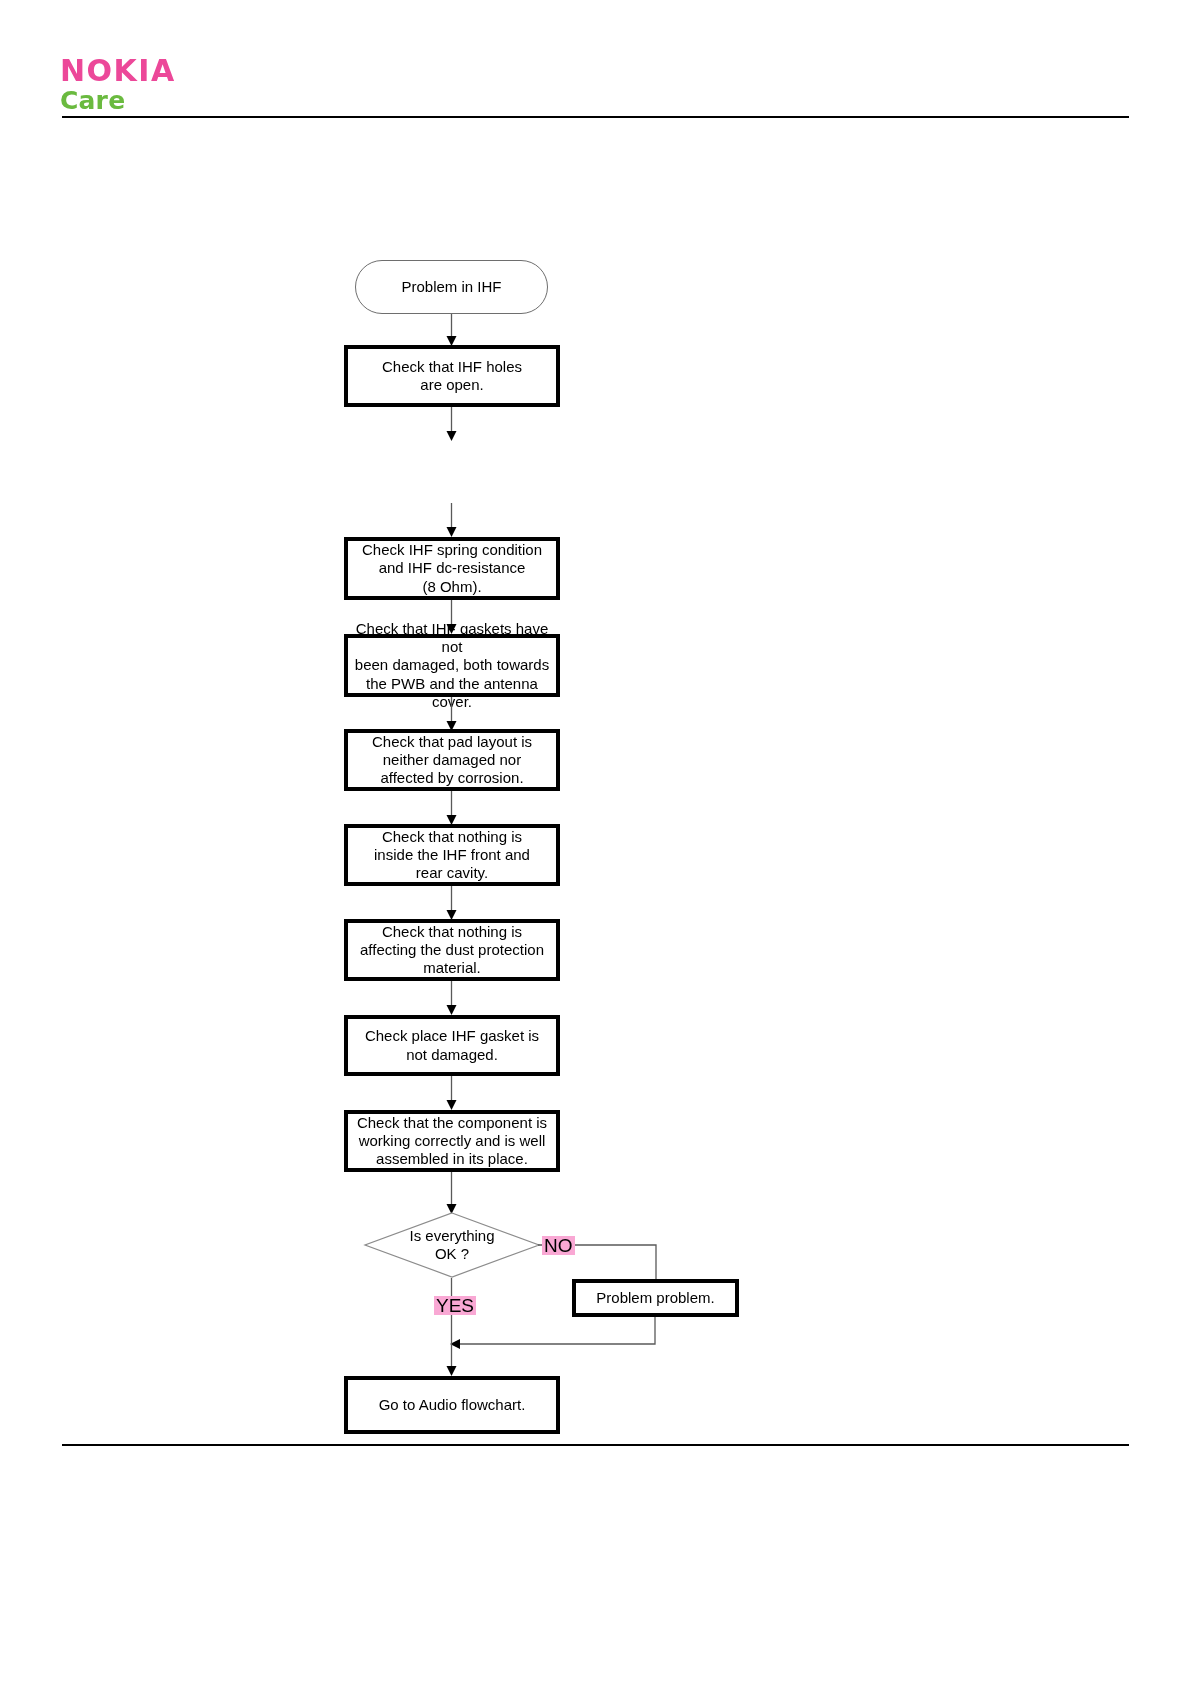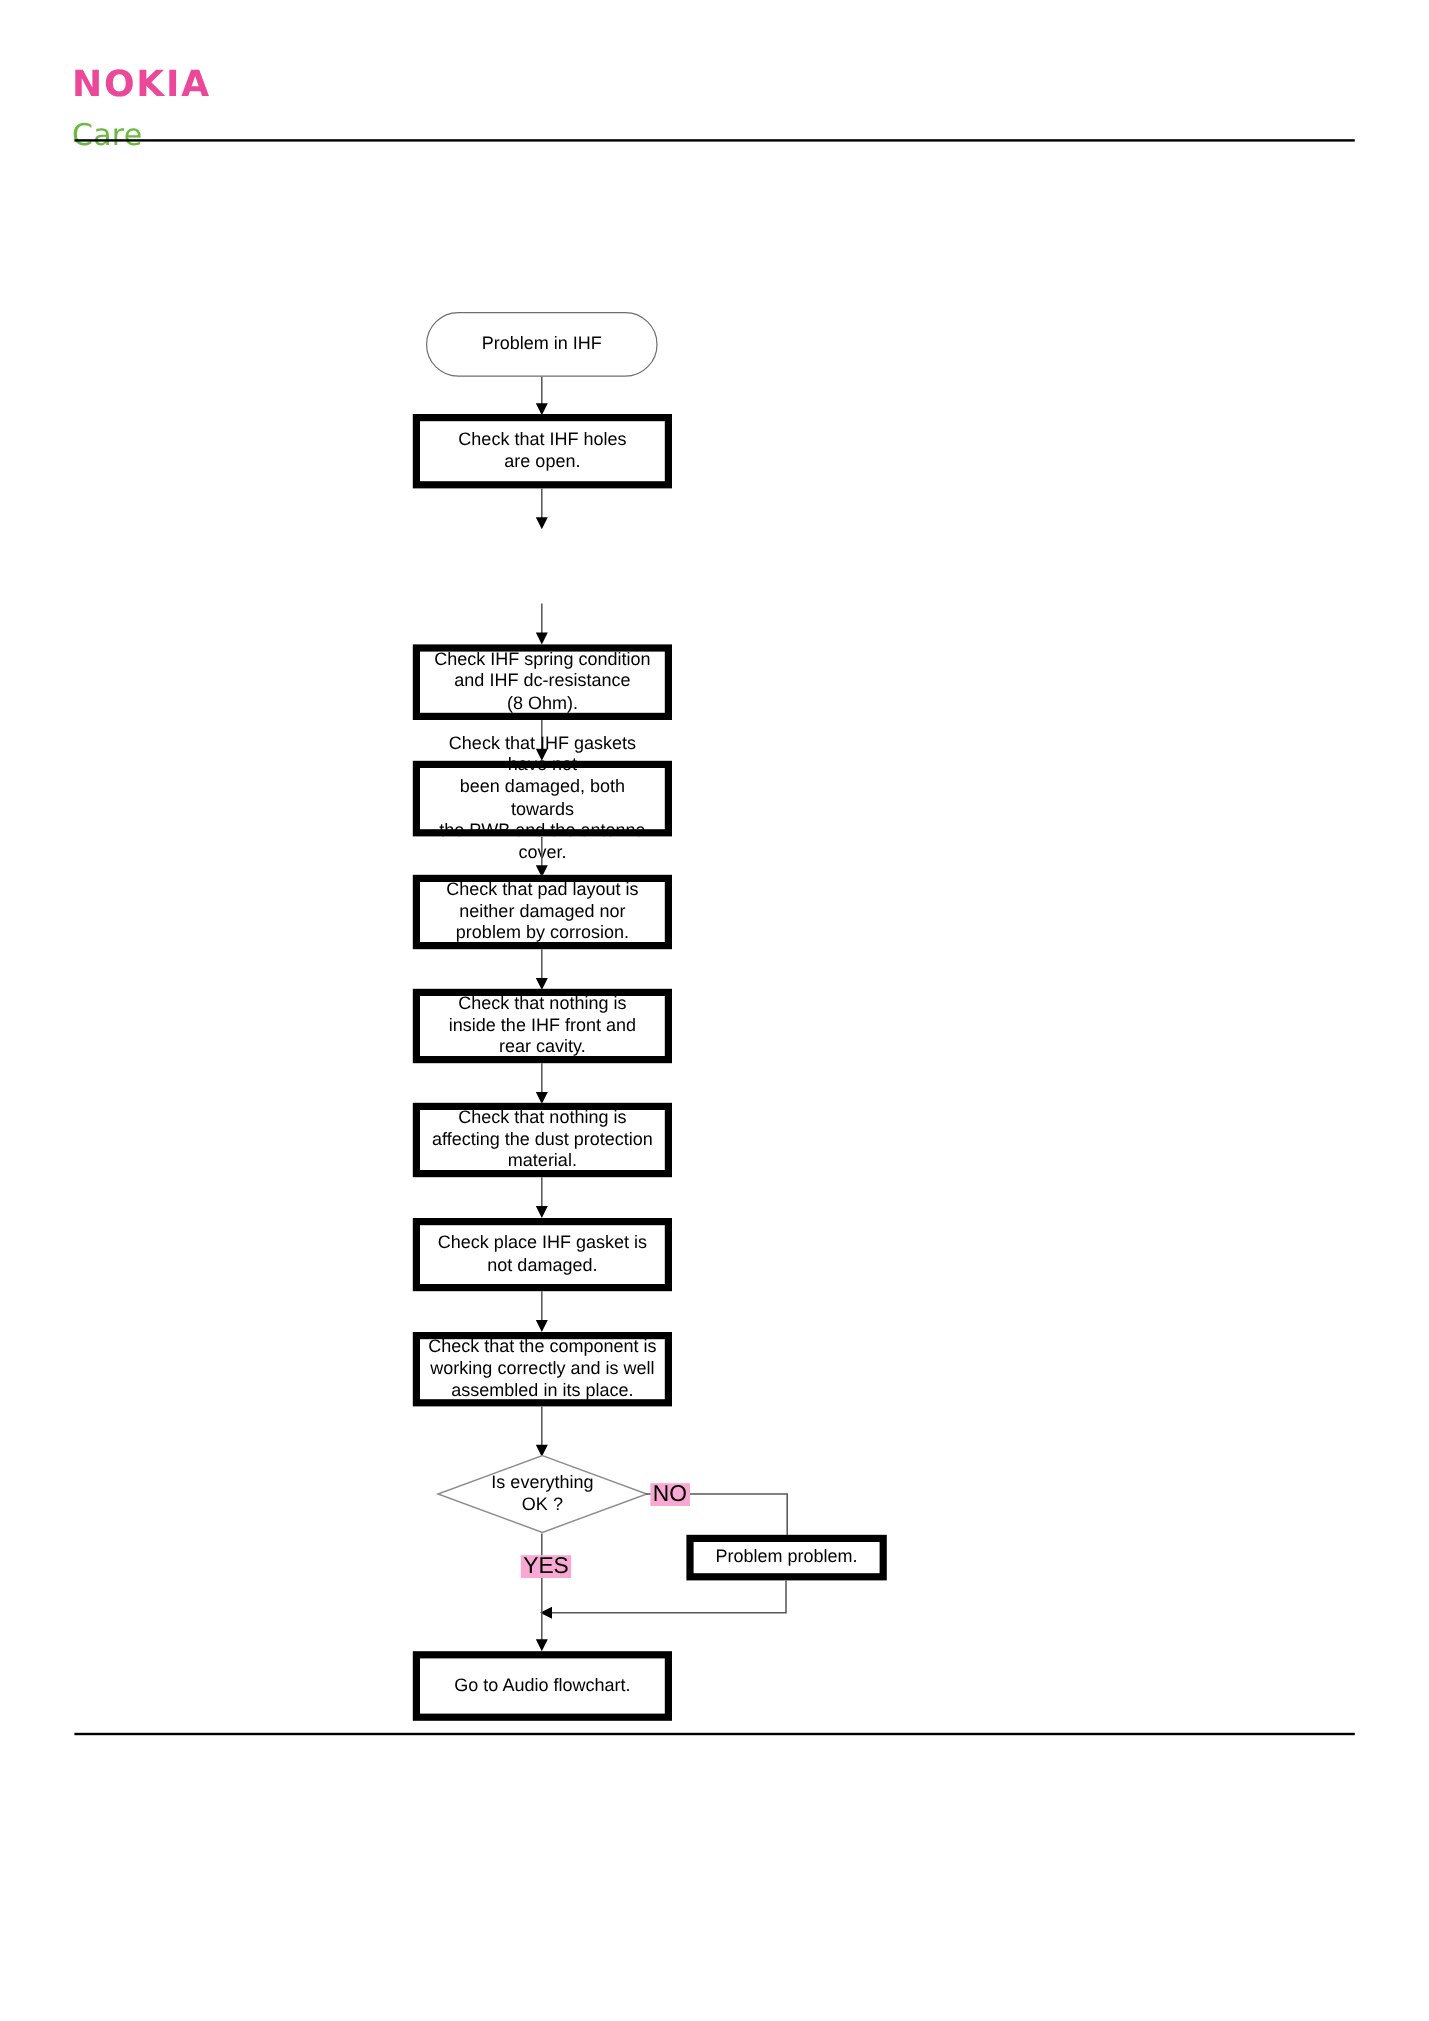--- a/index.html
+++ b/index.html
@@ -39,25 +39,25 @@
     display: block;
     font-family: "DejaVu Sans", sans-serif;
     font-weight: bold;
     font-size: 30px;
     letter-spacing: 1.5px;
     color: #ec4899;
   }
   .logo-care {
     display: block;
     font-family: "DejaVu Sans", sans-serif;
-    font-weight: normal;
+    font-weight: bold;
     font-size: 25px;
     letter-spacing: 0.2px;
     color: #6aba3f;
-    margin-top: 14px;
+    margin-top: 2px;
   }
   .rule-top {
     position: absolute;
     left: 62px;
     top: 116px;
     width: 1067px;
     height: 2px;
     background: #000000;
   }
   .rule-bottom {
@@ -84,21 +84,21 @@
     display: flex;
     align-items: center;
     justify-content: center;
     text-align: center;
     font-size: 15px;
     line-height: 1.22;
     color: #000000;
     white-space: pre-line;
   }
   .node.process {
-    border: 6px solid #000000;
+    border: 4px solid #000000;
   }
   .node.terminator {
     border: 1px solid #6e6e6e;
     border-radius: 34px;
   }
   .node-text {
     display: block;
     padding: 0 6px;
     white-space: pre-line;
   }
@@ -211,21 +211,21 @@
     </div>
 
     <svg class="conn" style="left:444px; top:697px;" width="16" height="34">
       <line x1="7.5" y1="0" x2="7.5" y2="26"></line>
       <polygon points="2.5,24 12.5,24 7.5,34"></polygon>
     </svg>
 
     <div class="node process" style="left:344px; top:729px; width:216px; height:62px;">
       <span class="node-text">Check that pad layout is
 neither damaged nor
-problem by corrosion.</span>
+affected by corrosion.</span>
     </div>
 
     <svg class="conn" style="left:444px; top:791px;" width="16" height="34">
       <line x1="7.5" y1="0" x2="7.5" y2="26"></line>
       <polygon points="2.5,24 12.5,24 7.5,34"></polygon>
     </svg>
 
     <div class="node process" style="left:344px; top:824px; width:216px; height:62px;">
       <span class="node-text">Check that nothing is
 inside the IHF front and

